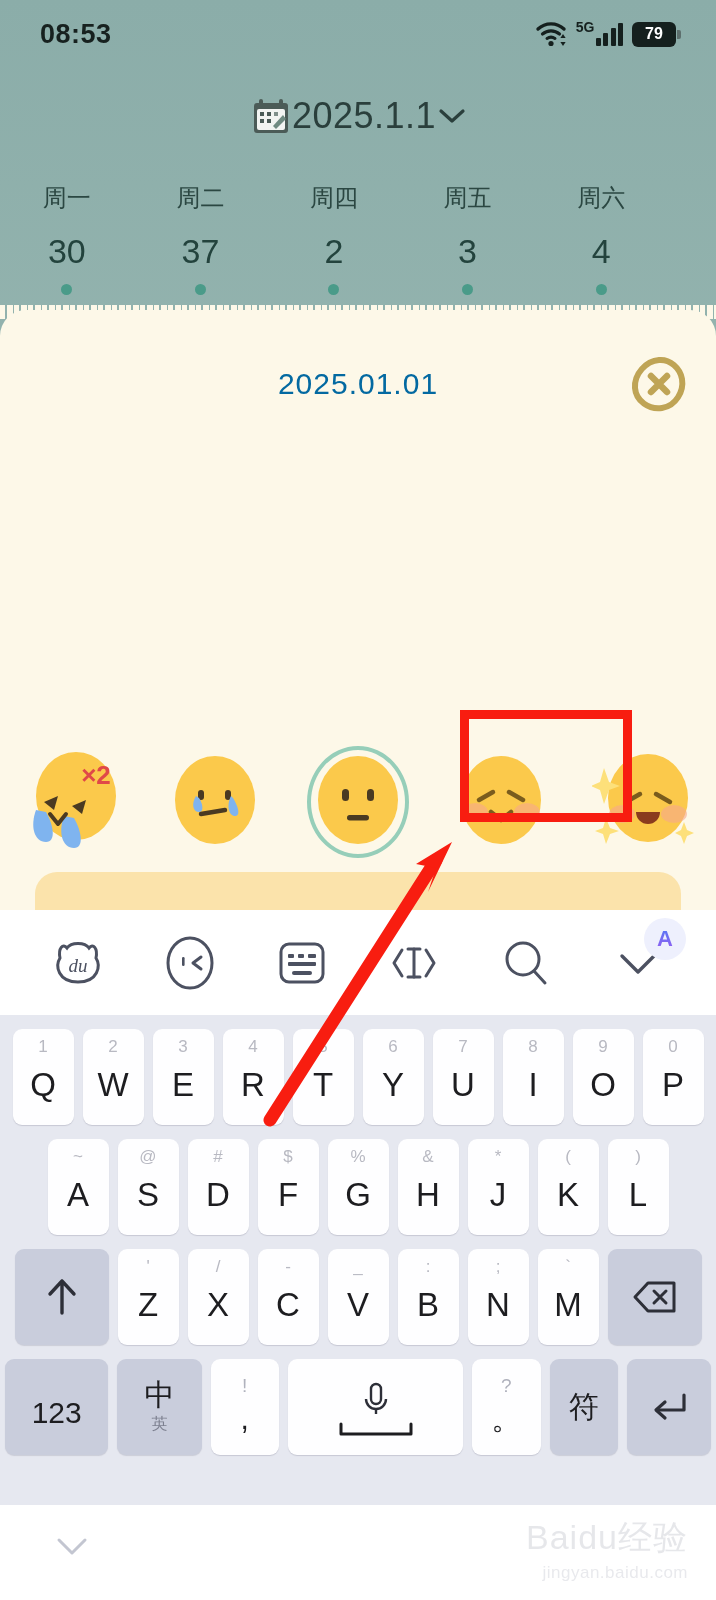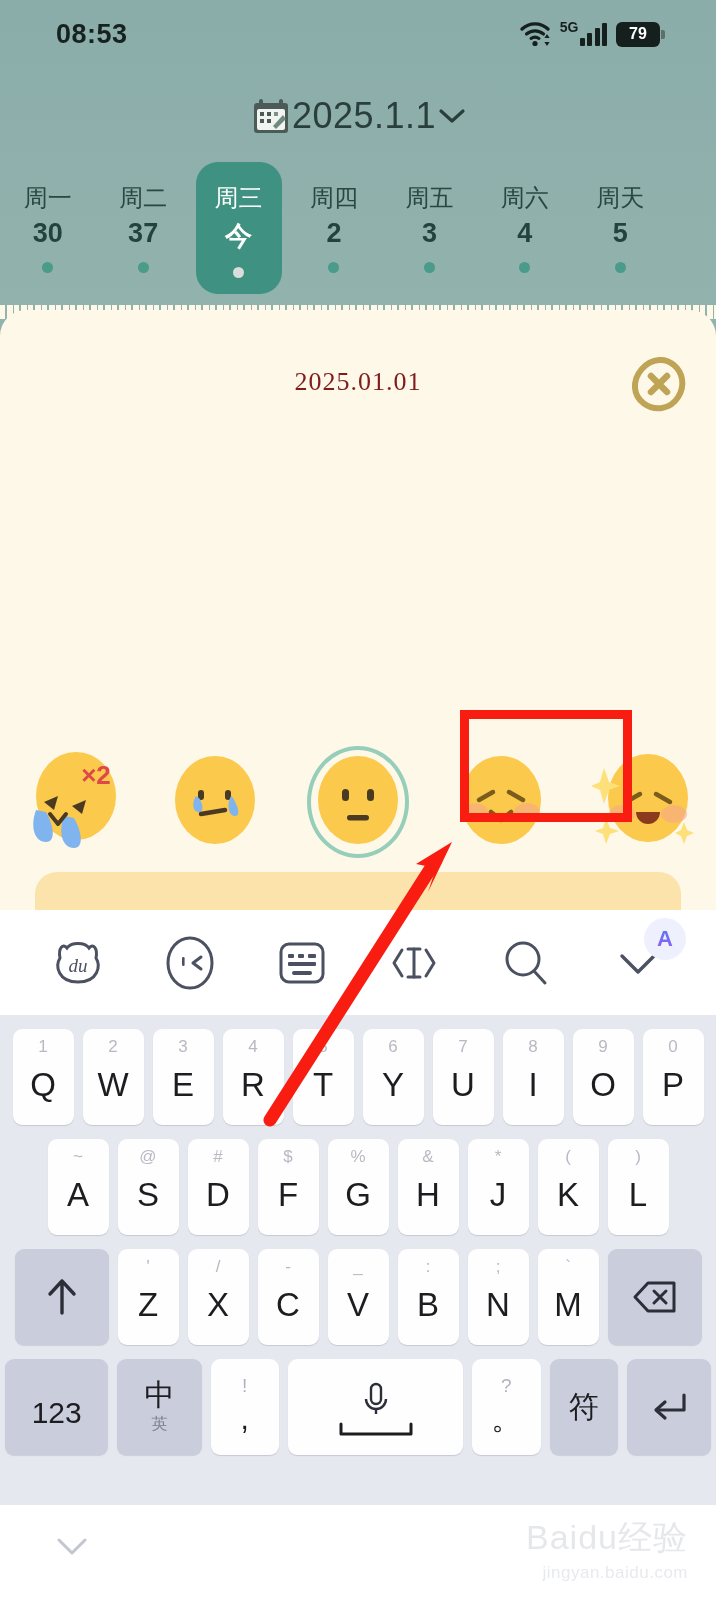--- a/index.html
+++ b/index.html
@@ -21,21 +21,21 @@
     width: 716px; height: 930px;
     background: linear-gradient(180deg, #8bada9 0%, #93b3ae 40%, #9fbcb5 70%, #a6c0b8 100%);
   }
 
   
   .statusbar {
     position: absolute; left: 0; top: 0;
     width: 716px; height: 68px;
     display: flex; align-items: center;
     justify-content: space-between;
-    padding: 0 56px;
+    padding: 0 40px;
   }
   .status-time {
     font-size: 27px; font-weight: 700; color: #17211f;
     letter-spacing: 0.5px;
   }
   .status-right { display: flex; align-items: center; gap: 9px; }
   .wifi-icon { display: block; }
   .sig-wrap { display: flex; align-items: flex-end; gap: 2px; }
   .sig-5g { font-size: 14px; font-weight: 700; color: #15201e; line-height: 1;
             position: relative; top: -12px; margin-right: -1px;}
@@ -77,21 +77,21 @@
     flex: 1; display: flex; flex-direction: column;
     align-items: center; justify-content: flex-start;
     padding-top: 14px; position: relative;
   }
   .day-col .pill-bg {
     position: absolute; left: 50%; top: -6px; transform: translateX(-50%);
     width: 86px; height: 132px; border-radius: 22px;
     background: #3f9181; z-index: 0;
   }
   .dow { font-size: 24px; color: #2b4742; z-index: 1; }
-  .dnum { font-size: 27px; color: #23433d; margin-top: 4px; font-weight: 700; z-index: 1; }
+  .dnum { font-size: 34px; color: #23433d; margin-top: 18px; font-weight: 400; z-index: 1; }
   .ddot { width: 11px; height: 11px; border-radius: 50%;
           background: #4a9b89; margin-top: 13px; z-index: 1; }
   .day-col.today .dow,
   .day-col.today .dnum { color: #ffffff; }
   .day-col.today .ddot { background: #d9dedc; }
 
   
   .mood-card {
     position: absolute; left: 0; top: 310px;
     width: 716px; height: 600px;
@@ -101,21 +101,21 @@
   .mood-card:before {
     content: ""; position: absolute; left: 0; top: -5px; width: 100%; height: 14px;
     background: #fdf8e8;
     -webkit-mask-image: repeating-linear-gradient(90deg,
         #000 0 5px, transparent 5px 7px, #000 7px 13px, transparent 13px 14px);
     mask-image: repeating-linear-gradient(90deg,
         #000 0 5px, transparent 5px 7px, #000 7px 13px, transparent 13px 14px);
   }
   .card-date {
     position: absolute; left: 0; top: 57px; width: 100%;
-    text-align: center; font-size: 26px; color: #7f1d1d; letter-spacing: 1px; font-family: Liberation Serif, serif;
+    text-align: center; font-size: 30px; color: #0369a1; letter-spacing: 1px;
   }
   .close-btn {
     position: absolute; right: 28px; top: 45px;
     width: 58px; height: 58px; cursor: pointer;
   }
 
   
   .faces-row {
     position: absolute; left: 0; top: 432px;
     width: 716px; height: 120px;
@@ -316,44 +316,33 @@
       <div class="day-col">
         <div class="dow">周一</div>
         <div class="dnum">30</div>
         <div class="ddot"></div>
       </div>
       <div class="day-col">
         <div class="dow">周二</div>
         <div class="dnum">37</div>
         <div class="ddot"></div>
       </div>
-      <div class="day-col today">
-        <div class="pill-bg"></div>
-        <div class="dow">周三</div>
-        <div class="dnum">今</div>
-        <div class="ddot"></div>
-      </div>
       <div class="day-col">
         <div class="dow">周四</div>
         <div class="dnum">2</div>
         <div class="ddot"></div>
       </div>
       <div class="day-col">
         <div class="dow">周五</div>
         <div class="dnum">3</div>
         <div class="ddot"></div>
       </div>
       <div class="day-col">
         <div class="dow">周六</div>
         <div class="dnum">4</div>
-        <div class="ddot"></div>
-      </div>
-      <div class="day-col">
-        <div class="dow">周天</div>
-        <div class="dnum">5</div>
         <div class="ddot"></div>
       </div>
     </div>
 
   <div class="mood-card">
     <div class="card-date">2025.01.01</div>
 
     <div class="close-btn">
       <svg width="58" height="58" viewBox="0 0 58 58">
         <path d="M29 5 C40 4 50 13 52 24 C54 36 46 51 32 53 C19 55 6 46 5 33 C4 19 16 6 29 5 Z" fill="none" stroke="#bfa455" stroke-width="6" stroke-linejoin="round"></path>

